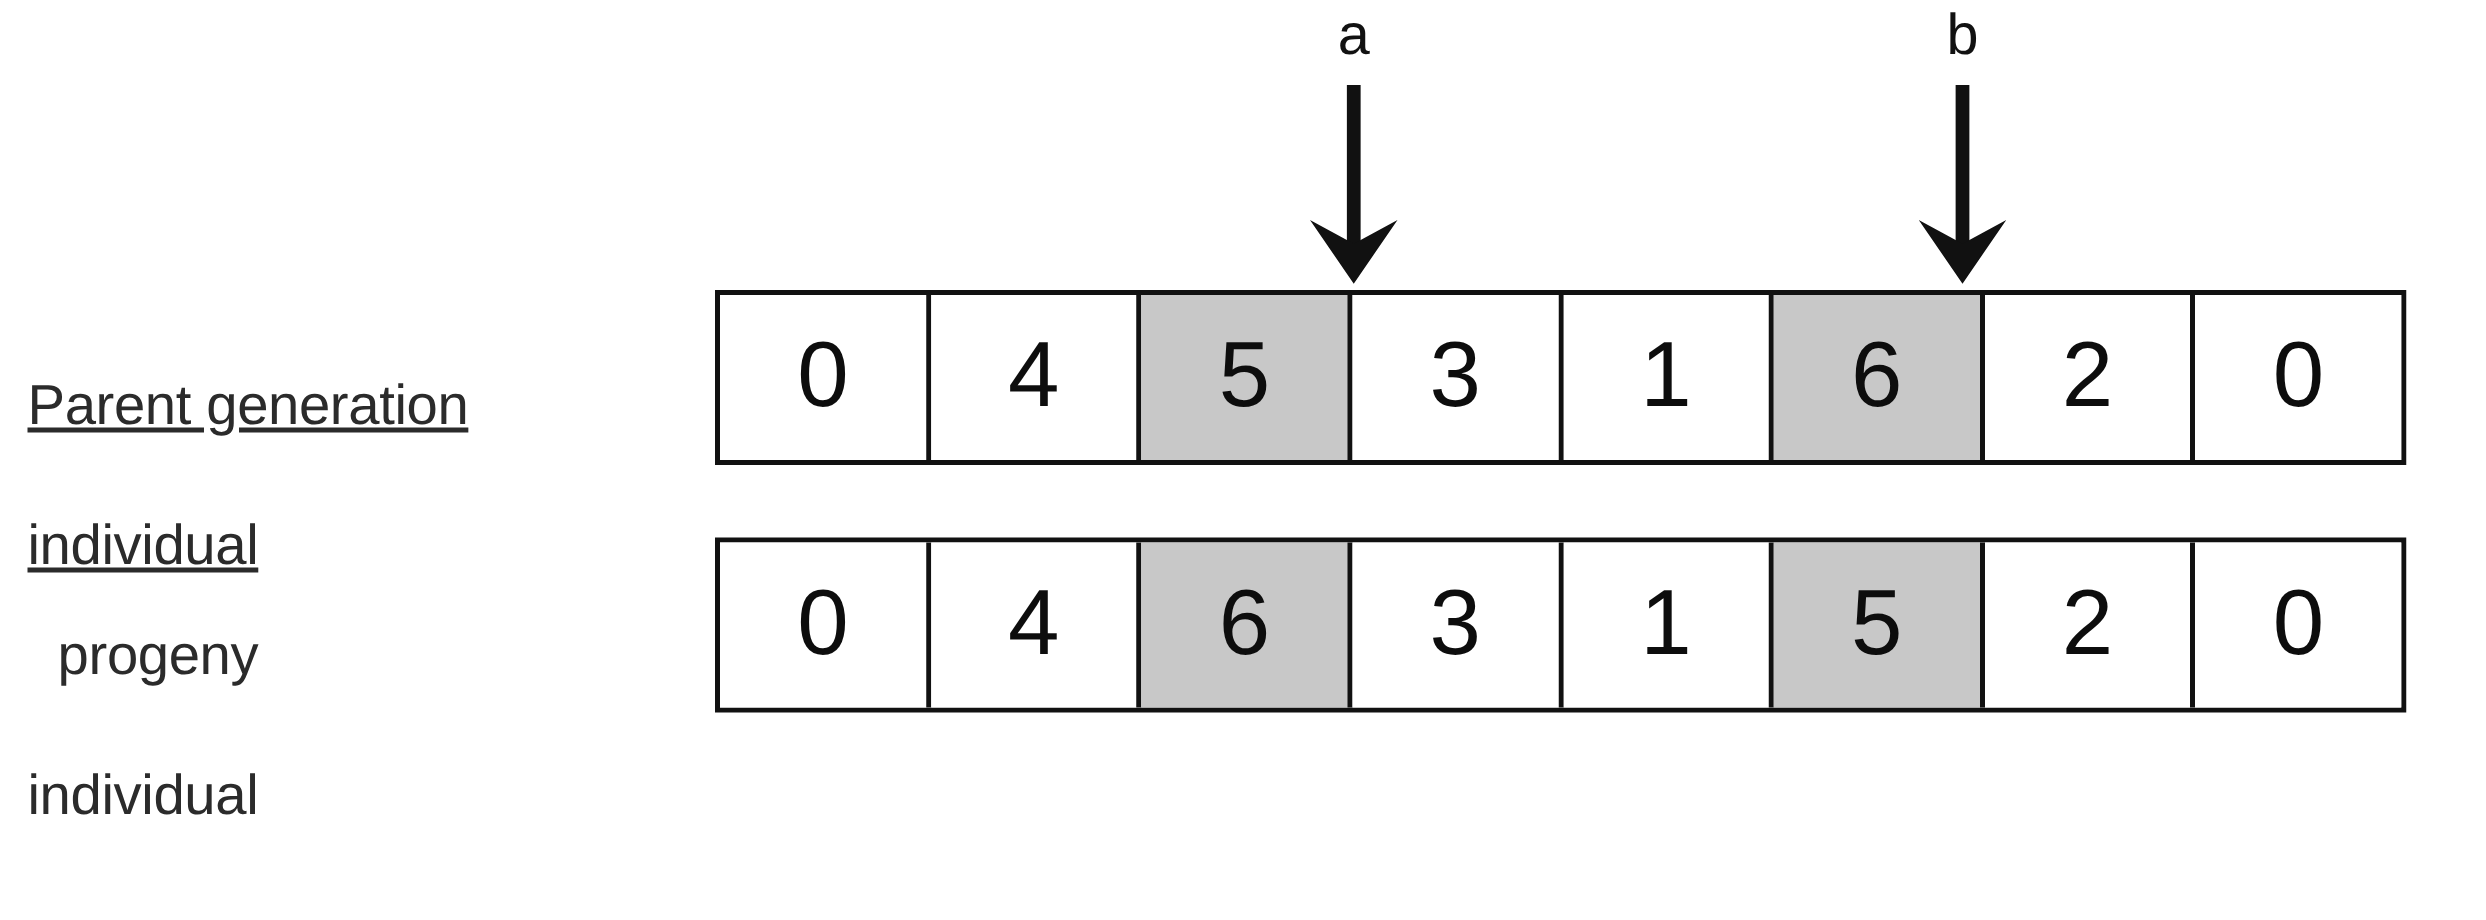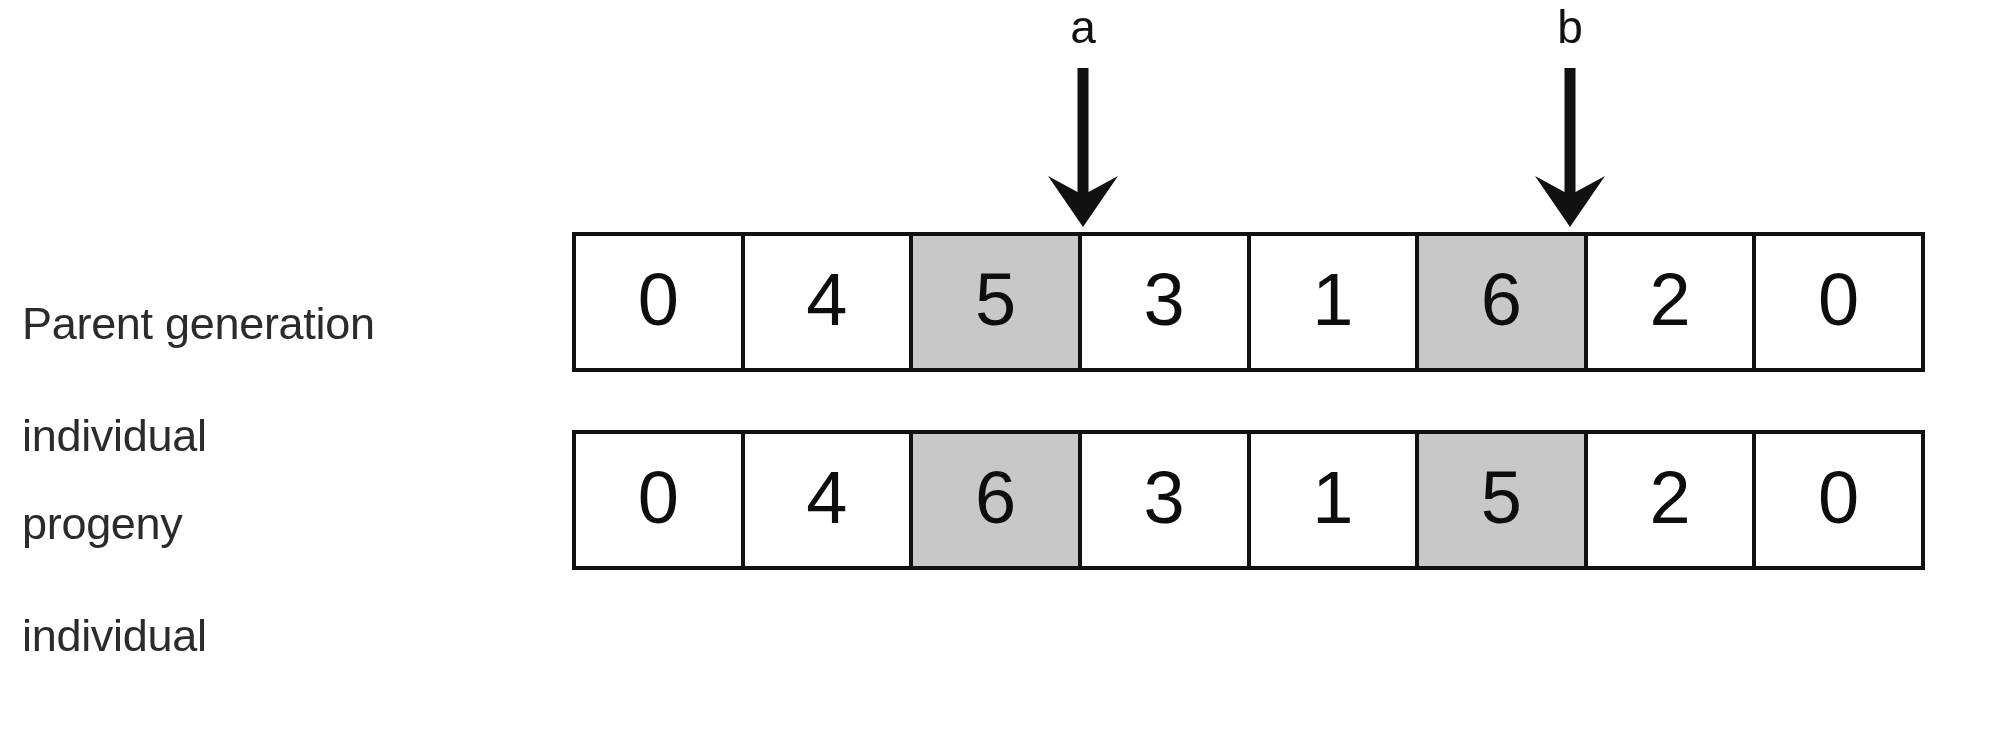--- a/index.html
+++ b/index.html
@@ -100,26 +100,26 @@
   <div class="arrow-group" id="marker-b" style="left:1510px; top:4px;">
     <div class="arrow-label">b</div>
     <div class="arrow-svg-wrap">
       <svg width="120" height="165" viewBox="0 0 120 165">
         <line x1="60" y1="4" x2="60" y2="148" stroke="#111111" stroke-width="11" stroke-linecap="butt"></line>
         <path d="M 60 163 L 25 112 L 60 131 L 95 112 Z" fill="#111111"></path>
       </svg>
     </div>
   </div>
 
-  <div class="row-label" id="label-parent" style="left:22px; top:240px;">
+  <div class="row-label" id="label-parent" style="left:22px; top:240px;text-decoration:underline;">
     <div>Parent generation</div>
     <div>individual</div>
   </div>
 
-  <div class="row-label" id="label-progeny" style="left:22px; top:440px;">
+  <div class="row-label" id="label-progeny" style="left:22px; top:440px;text-align:right;">
     <div>progeny</div>
     <div>individual</div>
   </div>
 
   <div class="strip" id="strip-parent" style="left:572px; top:232px; width:1353px;">
     <div class="cell">
       <span class="cell-value">0</span>
     </div>
     <div class="cell">
       <span class="cell-value">4</span>

